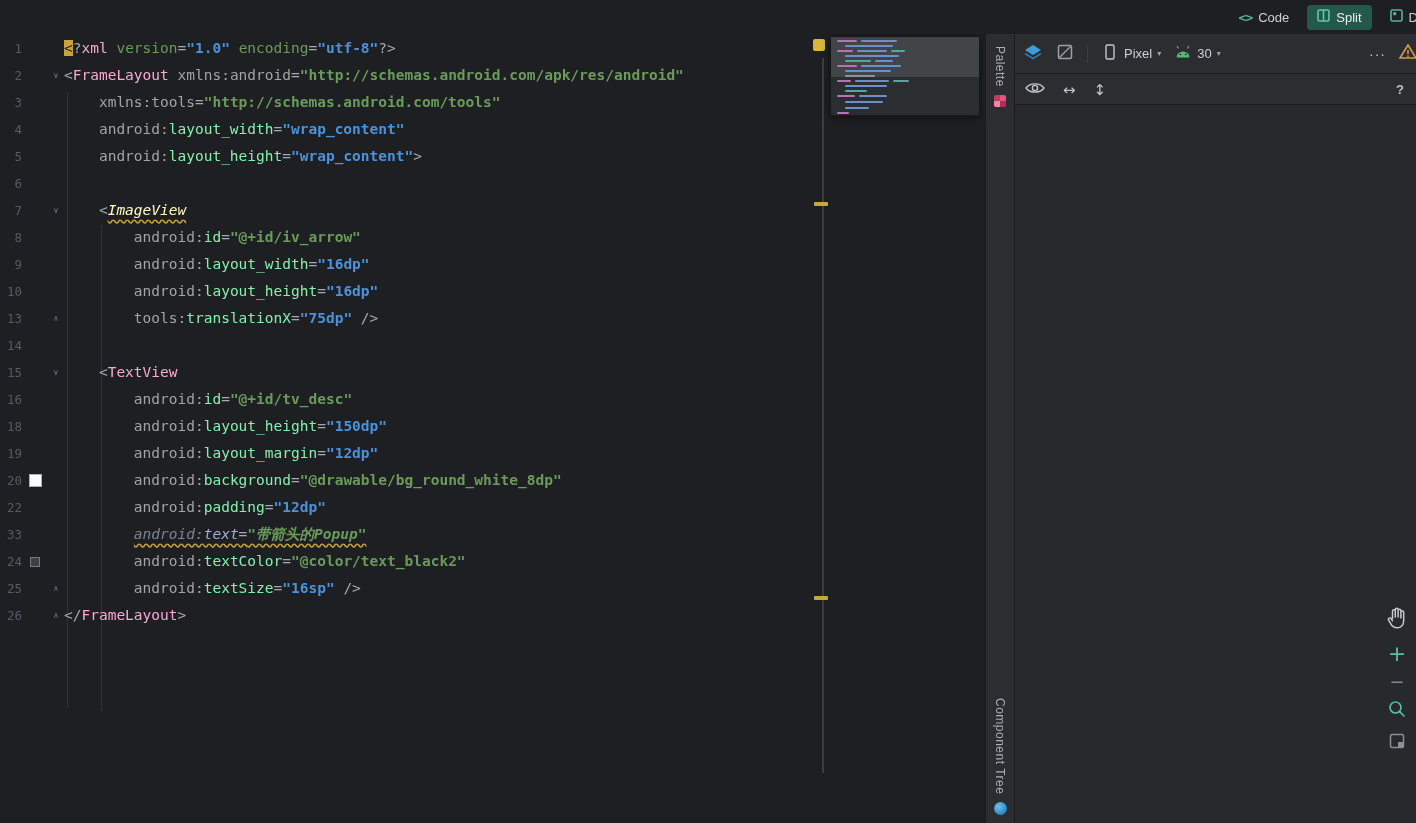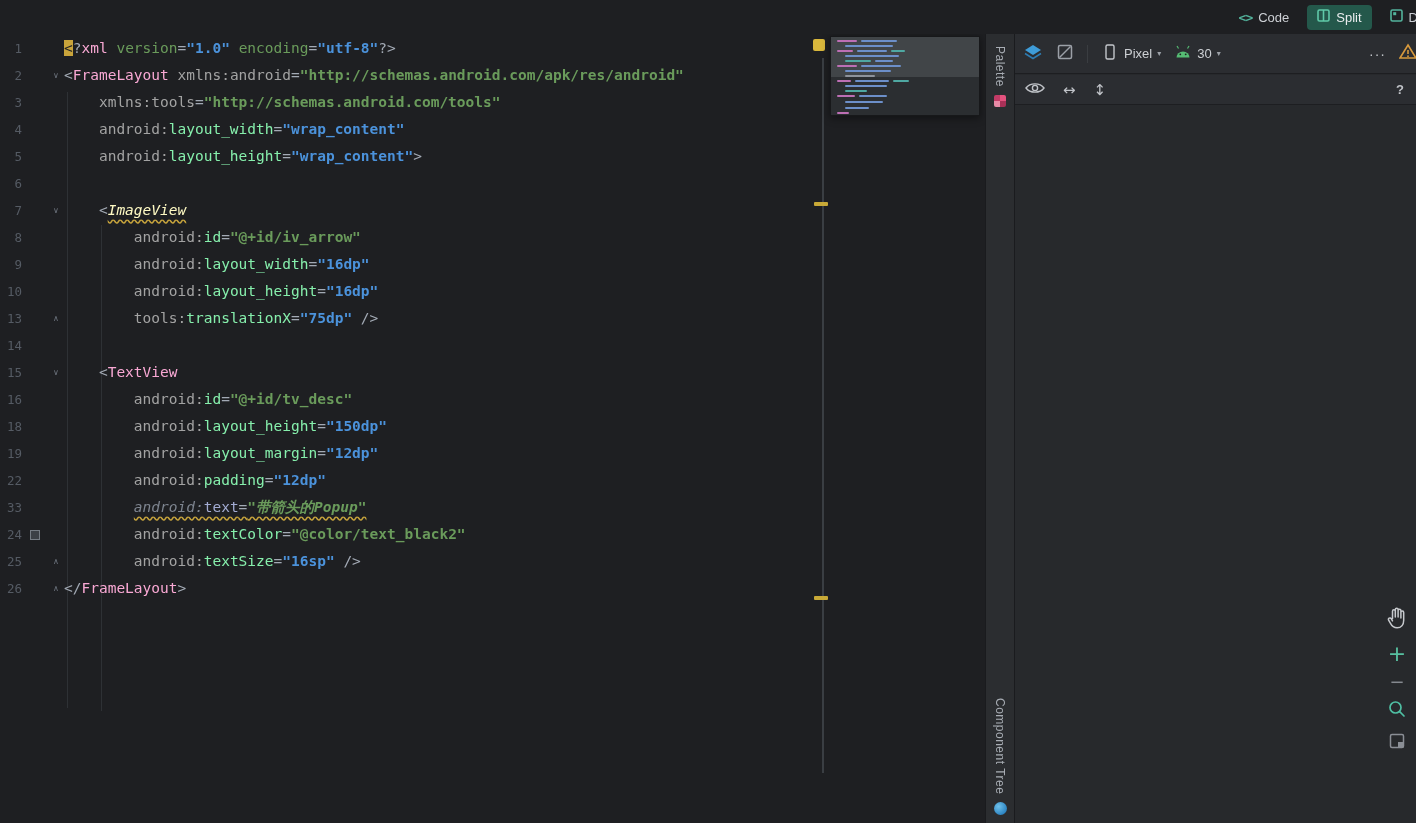--- a/index.html
+++ b/index.html
@@ -25,21 +25,21 @@
   .sww{width:13px;height:13px;background:#FAFBFC;border:1px solid #A9ADB2}
   .swd{width:10px;height:10px;background:#3C4046;border:1px solid #757B83}
   .tk-p{color:#A3AAB5}
   .tk-pw{color:#A3AAB5;font-style:italic;text-decoration:underline wavy #C7A43C;text-underline-offset:4px}
   .tk-hl{background:#C9A43B;color:#1E1F22}
   .tk-tag{color:#f9a8d4}
   .tk-tagw{color:#fef9c3;font-style:italic;text-decoration:underline wavy #C7A43C;text-underline-offset:4px}
   .tk-ns{color:#a3a3a3}
   .tk-nsw{color:#7E8590;font-style:italic;text-decoration:underline wavy #C7A43C;text-underline-offset:4px}
   .tk-attr{color:#86efac}
-  .tk-attrw{color:#A2ABD2;text-decoration:underline wavy #C7A43C;text-underline-offset:4px}
+  .tk-attrw{color:#A2ABD2;font-style:italic;text-decoration:underline wavy #C7A43C;text-underline-offset:4px}
   .tk-attrg{color:#6A9B5B}
   .tk-vb{color:#4B92DB;font-weight:bold}
   .tk-vg{color:#6A9B5B;font-weight:bold}
   .tk-vgw{color:#6A9B5B;font-weight:bold;font-style:italic;text-decoration:underline wavy #C7A43C;text-underline-offset:4px}
   .indent-guide{position:absolute;width:1px;background:#2E3135}
   .g1{left:67px;top:58px;height:616px}
   .g2{left:101px;top:191px;height:486px}
 
   
   .vscroll{position:absolute;left:808px;top:0;bottom:0;width:22px}
@@ -203,20 +203,28 @@
           <span class="gut-num">18</span>
           <span class="gut-icon"></span>
           <span class="gut-fold"></span>
           <span class="code-text">        <span class="tk-ns">android:</span><span class="tk-attr">layout_height</span><span class="tk-p">=</span><span class="tk-vb">"150dp"</span></span>
         </div>
         <div class="code-line">
           <span class="gut-num">19</span>
           <span class="gut-icon"></span>
           <span class="gut-fold"></span>
           <span class="code-text">        <span class="tk-ns">android:</span><span class="tk-attr">layout_margin</span><span class="tk-p">=</span><span class="tk-vb">"12dp"</span></span>
+        </div>
+        <div class="code-line">
+          <span class="gut-num">20</span>
+          <span class="gut-icon">
+            <span class="sw sww"></span>
+          </span>
+          <span class="gut-fold"></span>
+          <span class="code-text">        <span class="tk-ns">android:</span><span class="tk-attr">background</span><span class="tk-p">=</span><span class="tk-vg">"@drawable/bg_round_white_8dp"</span></span>
         </div>
         <div class="code-line">
           <span class="gut-num">22</span>
           <span class="gut-icon"></span>
           <span class="gut-fold"></span>
           <span class="code-text">        <span class="tk-ns">android:</span><span class="tk-attr">padding</span><span class="tk-p">=</span><span class="tk-vb">"12dp"</span></span>
         </div>
         <div class="code-line">
           <span class="gut-num">33</span>
           <span class="gut-icon"></span>

